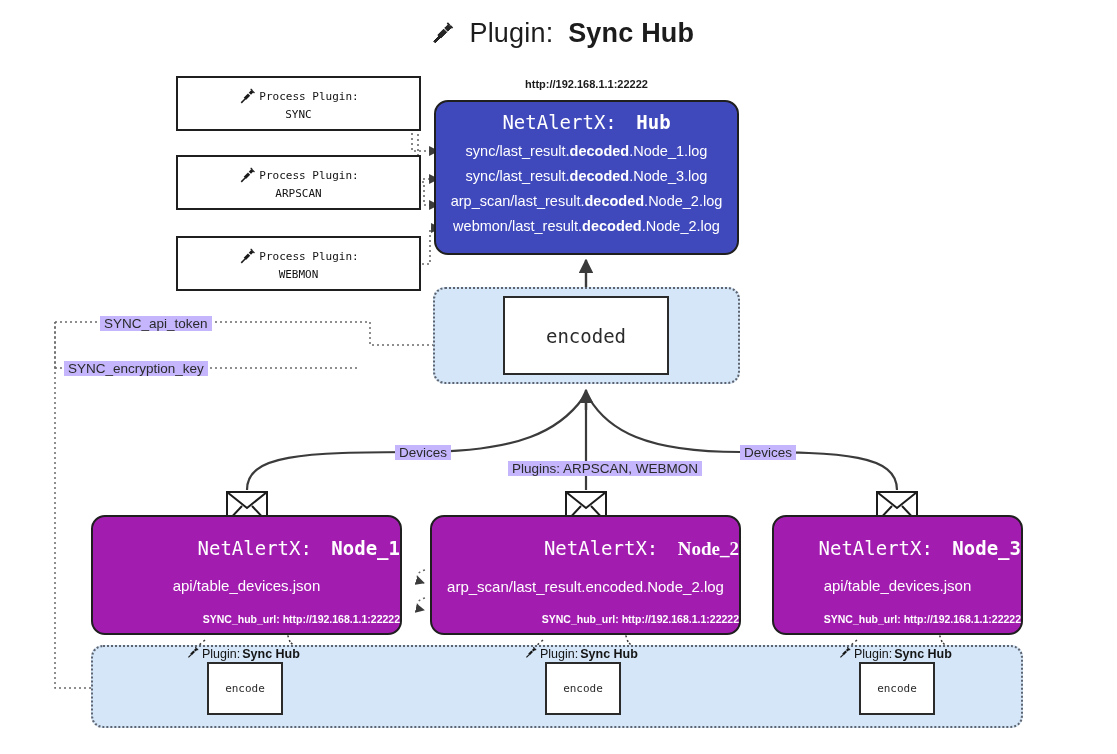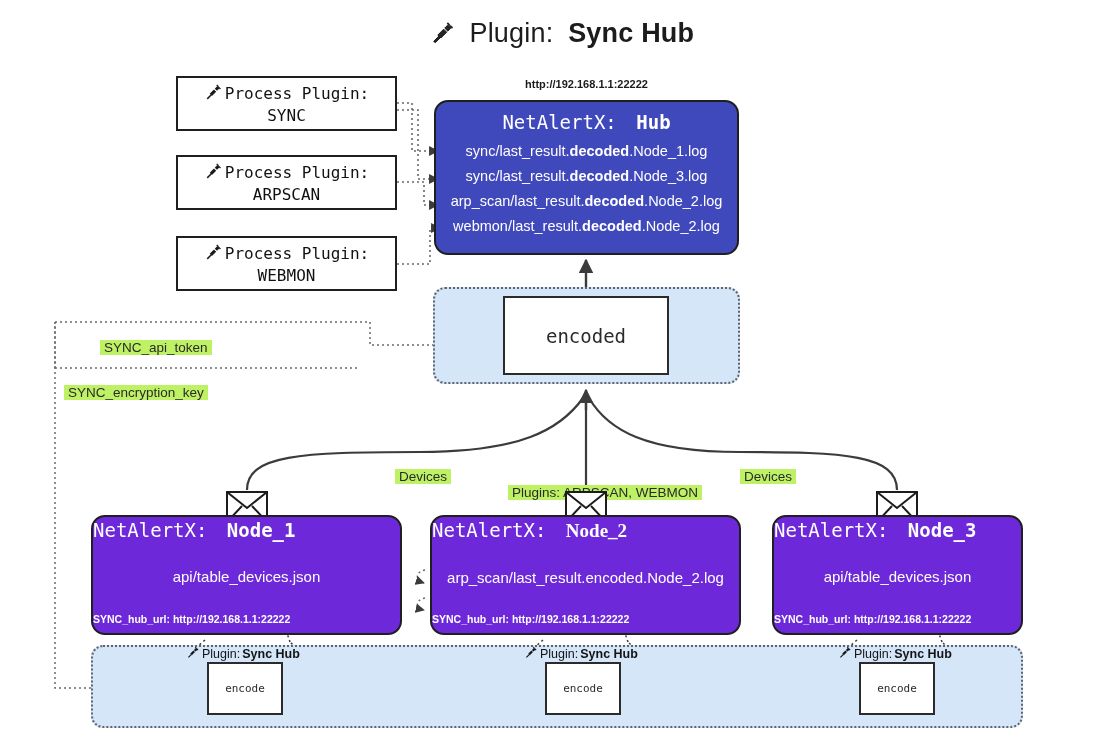--- a/index.html
+++ b/index.html
@@ -33,25 +33,25 @@
     letter-spacing: .2px;
     white-space: nowrap;
     padding-left: 7px;
   }
   .title .plug { margin-right: 6px; display:inline-block; vertical-align:-3px; }
   .title .b { font-weight: bold; }
 
   
   .proc-box {
     position: absolute;
-    width: 221px; height: 55px;
+    width: 245px; height: 55px;
     background: #ffffff;
     border: 2px solid #1f1f1f;
     font-family: "DejaVu Sans Mono", "Liberation Mono", monospace;
-    font-size: 16px;
+    font-size: 11px;
     color: #111111;
     display: flex;
     flex-direction: column;
     align-items: center;
     justify-content: center;
     line-height: 1.22;
   }
   .proc-box .l1 { display:flex; align-items:center; gap:2px; white-space: nowrap; }
   .proc-box .l2 { white-space: nowrap; }
   .proc-box .plug { display:inline-block; vertical-align:-2px; }
@@ -112,28 +112,28 @@
     justify-content: center;
     font-family: "DejaVu Sans Mono", "Liberation Mono", monospace;
     color: #2b2b2b;
   }
   .decode-box { font-size: 19px; }
   .encode-box { font-size: 11px; }
 
   
   .node {
     position: absolute;
-    background: #6d28d9;
+    background: #a21caf;
     border: 2px solid #1f1f1f;
     border-radius: 14px;
     color: #ffffff;
     display: flex;
     flex-direction: column;
-    align-items: flex-start;
-    padding-top: 2px;
+    align-items: flex-end;
+    padding-top: 20px;
   }
   .node-title {
     font-family: "DejaVu Sans Mono", "Liberation Mono", monospace;
     font-size: 19px;
     white-space: nowrap;
   }
   .node-title .b { font-weight: bold; }
   .node-lines {
     flex: 1;
     width: 100%;
@@ -156,23 +156,22 @@
     white-space: nowrap;
     margin-bottom: 8px;
   }
 
   
   .edge-label {
     position: absolute;
     font-size: 13.5px;
     color: #2a2a2a;
     white-space: nowrap;
-    background: #bef264;
+    background: #c4b5fd;
     padding: 0 4px;
-    margin-top: 24px;
   }
 
   
   .plugin-label {
     position: absolute;
     font-size: 12.5px;
     color: #141414;
     white-space: nowrap;
     display: flex;
     align-items: center;

